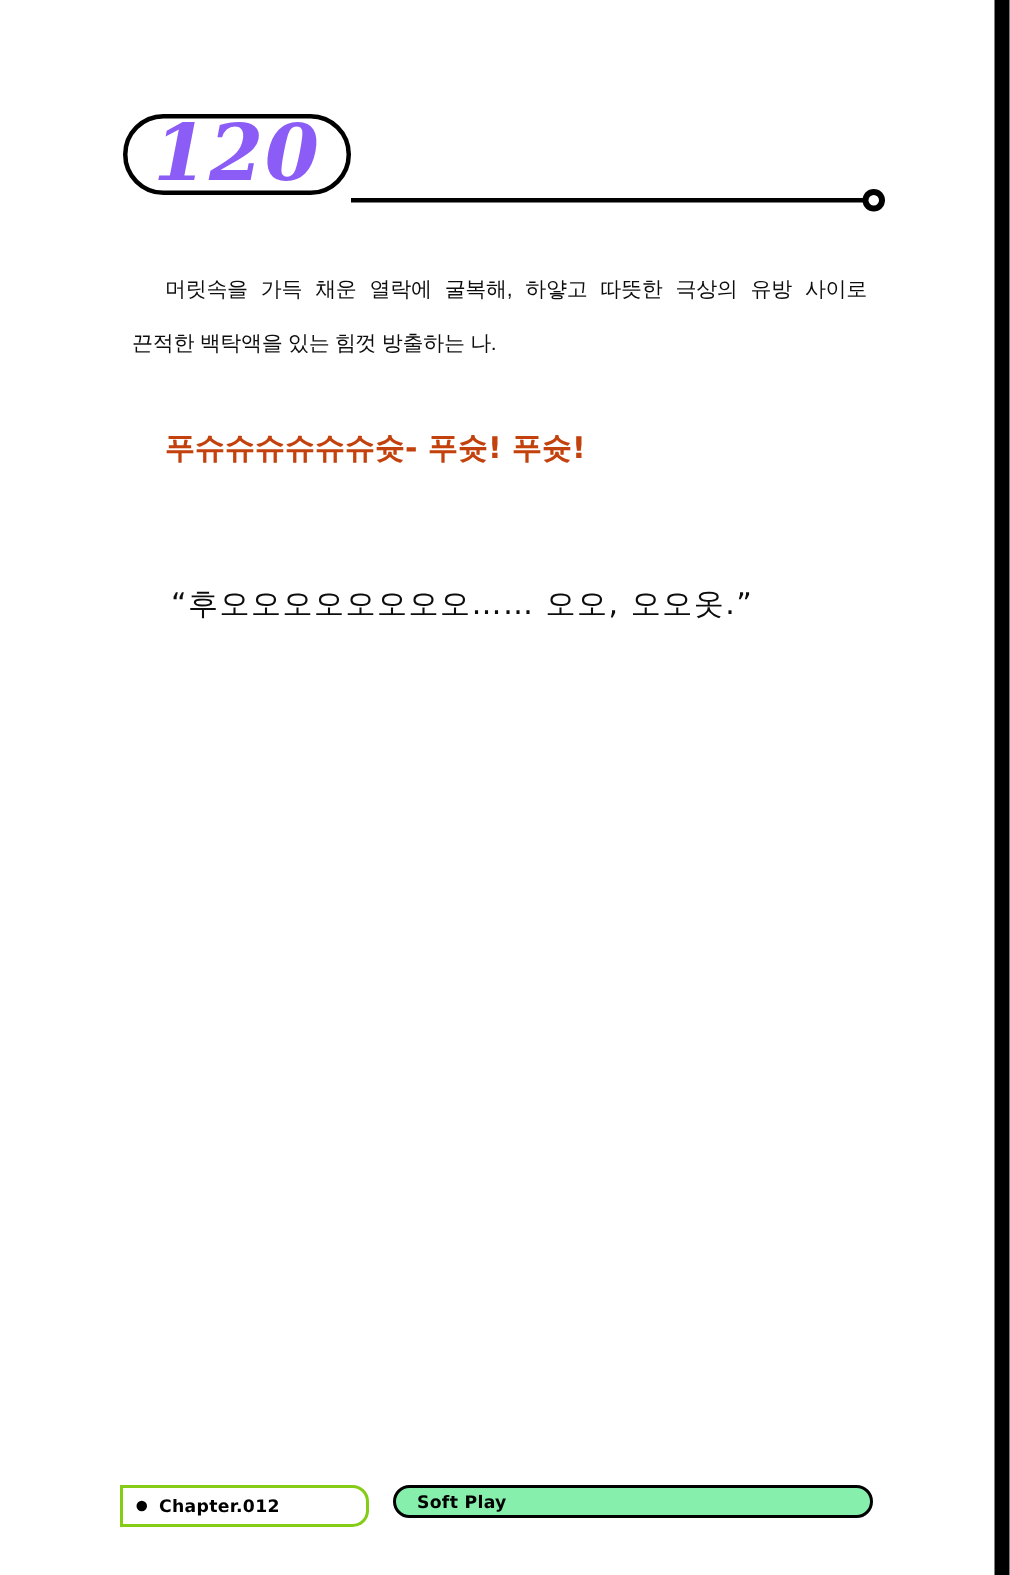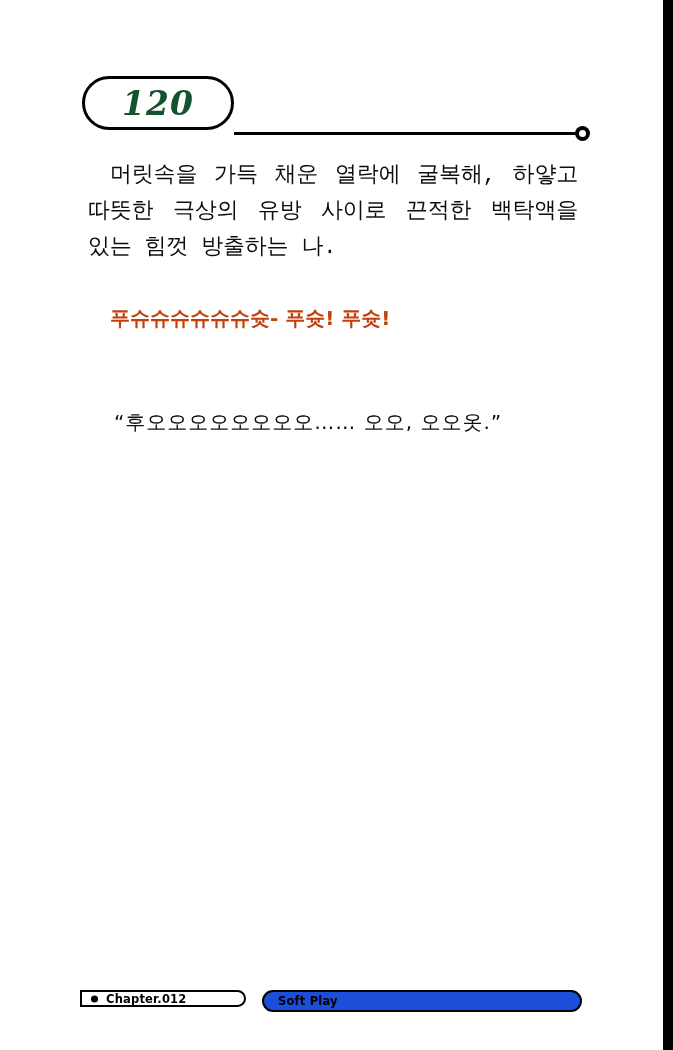--- a/index.html
+++ b/index.html
@@ -54,24 +54,24 @@
   .num-capsule .num {
     position: absolute;
     left: 0;
     right: 0;
     top: 50%;
     transform: translateY(-50%);
     text-align: center;
     font-family: "DejaVu Serif", serif;
     font-style: italic;
     font-weight: 700;
-    font-size: 33px;
+    font-size: 52px;
     letter-spacing: 1px;
     line-height: 1;
-    color: #14532d;
+    color: #8b5cf6;
   }
   .header-rule {
     position: absolute;
     left: 234px;
     top: 62px;
     width: 348px;
     height: 3px;
     background: #000;
   }
   .header-dot-outer {
@@ -94,26 +94,26 @@
   }
 
   
   .body-text {
     position: absolute;
     left: 88px;
     top: 158px;
     width: 490px;
   }
   .para {
-    font-family: Liberation Mono, monospace;
-    font-size: 22px;
+    font-family: Liberation Sans, sans-serif;
+    font-size: 14px;
     line-height: 36px;
     letter-spacing: -0.2px;
     text-indent: 22px;
-    margin: 0 0 0 0;
+    margin: 16px 0 0 0;
     text-align: justify;
     word-break: keep-all;
     color: #0d0d0d;
   }
   .para + .para { margin-top: 0; }
   .spacer { height: 34px; }
   .sfx {
     font-family: "DejaVu Sans", sans-serif;
     font-size: 20px;
     line-height: 36px;
@@ -138,22 +138,22 @@
     left: 0;
     bottom: 34px;
     width: 673px;
     height: 26px;
   }
   .chapter-tag {
     position: absolute;
     left: 80px;
     top: 0;
     width: 166px;
-    height: 17px;
-    border: 2px solid #000000;
+    height: 28px;
+    border: 2px solid #84cc16;
     border-radius: 0 11px 11px 0;
     background: #fff;
     box-sizing: border-box;
   }
   .chapter-tag .bullet {
     position: absolute;
     left: 9px;
     top: 50%;
     transform: translateY(-50%);
     width: 7px;
@@ -173,21 +173,21 @@
     color: #000;
   }
   .title-tag {
     position: absolute;
     left: 262px;
     top: 0;
     width: 320px;
     height: 22px;
     border: 2px solid #000;
     border-radius: 11px;
-    background: #1d4ed8;
+    background: #86efac;
     box-sizing: border-box;
   }
   .title-tag .label {
     position: absolute;
     left: 14px;
     top: 50%;
     transform: translateY(-50%);
     font-family: "DejaVu Sans", sans-serif;
     font-weight: 700;
     font-size: 11.5px;

